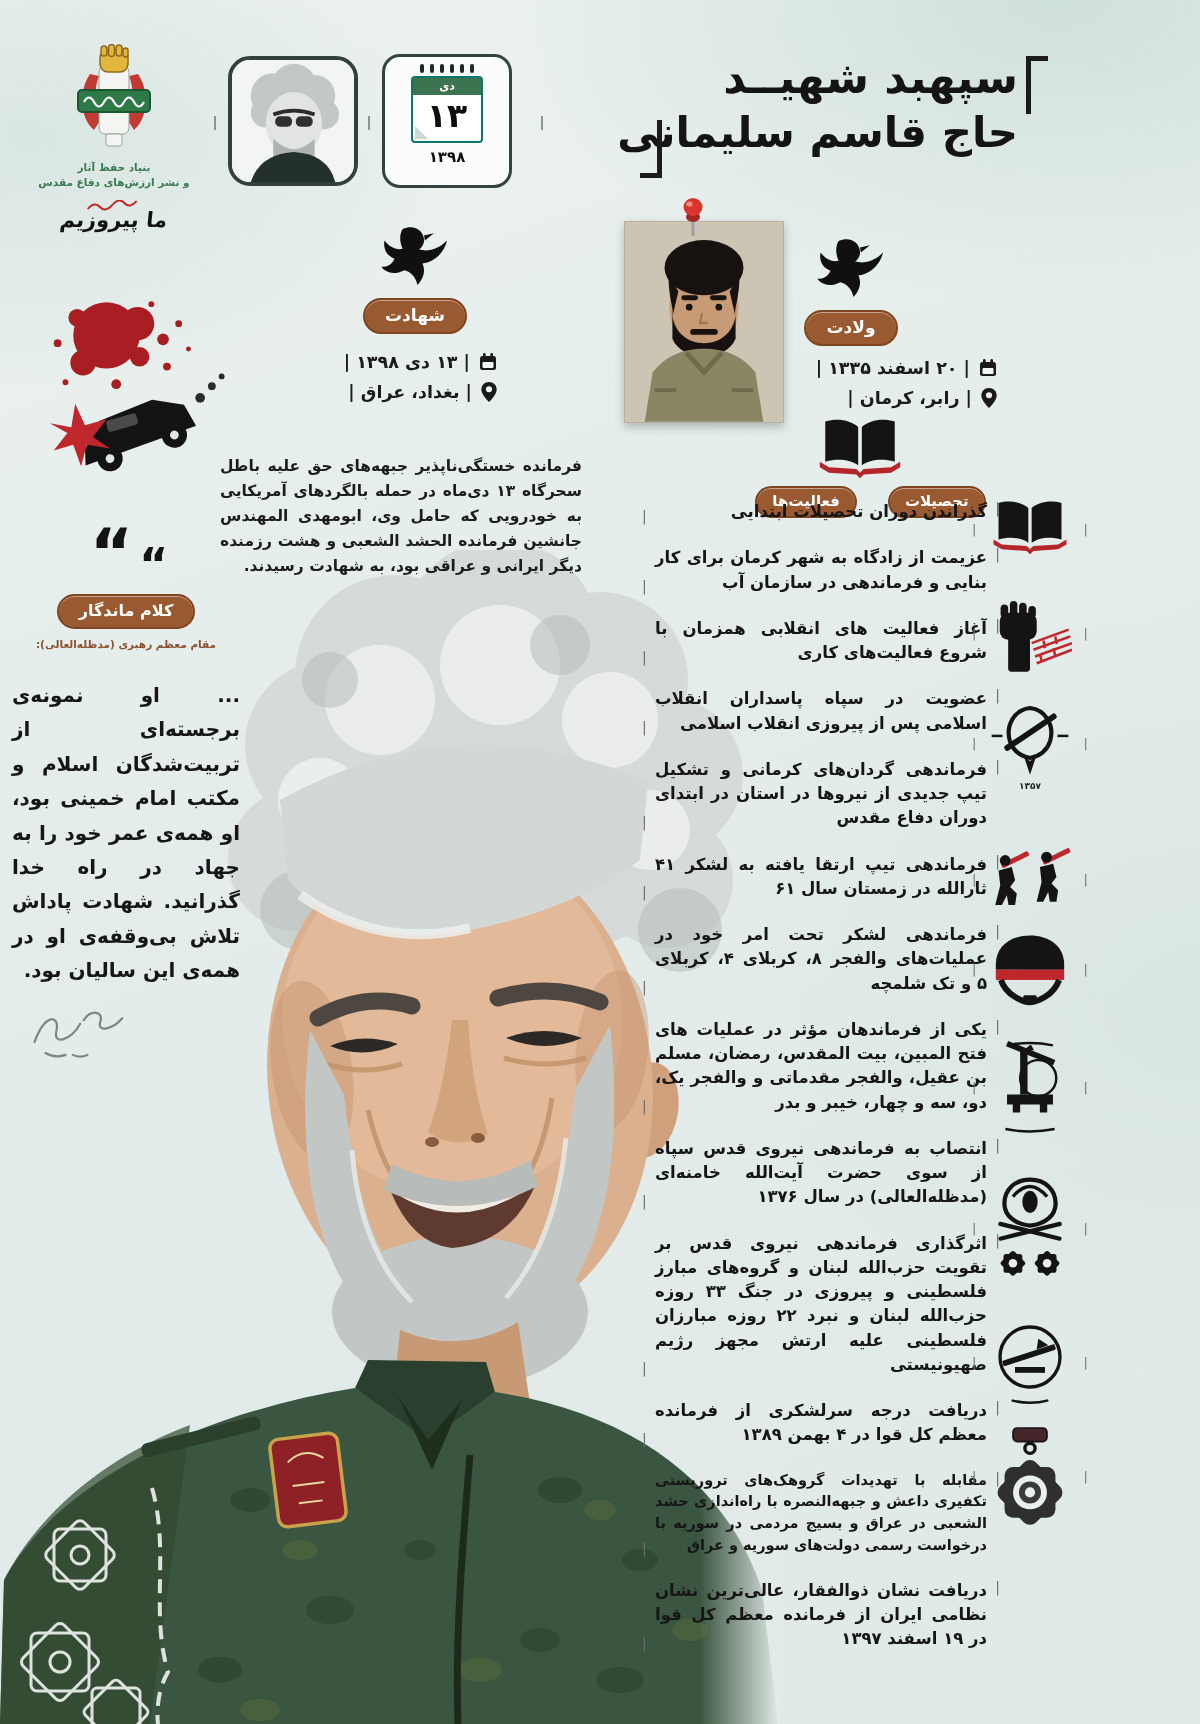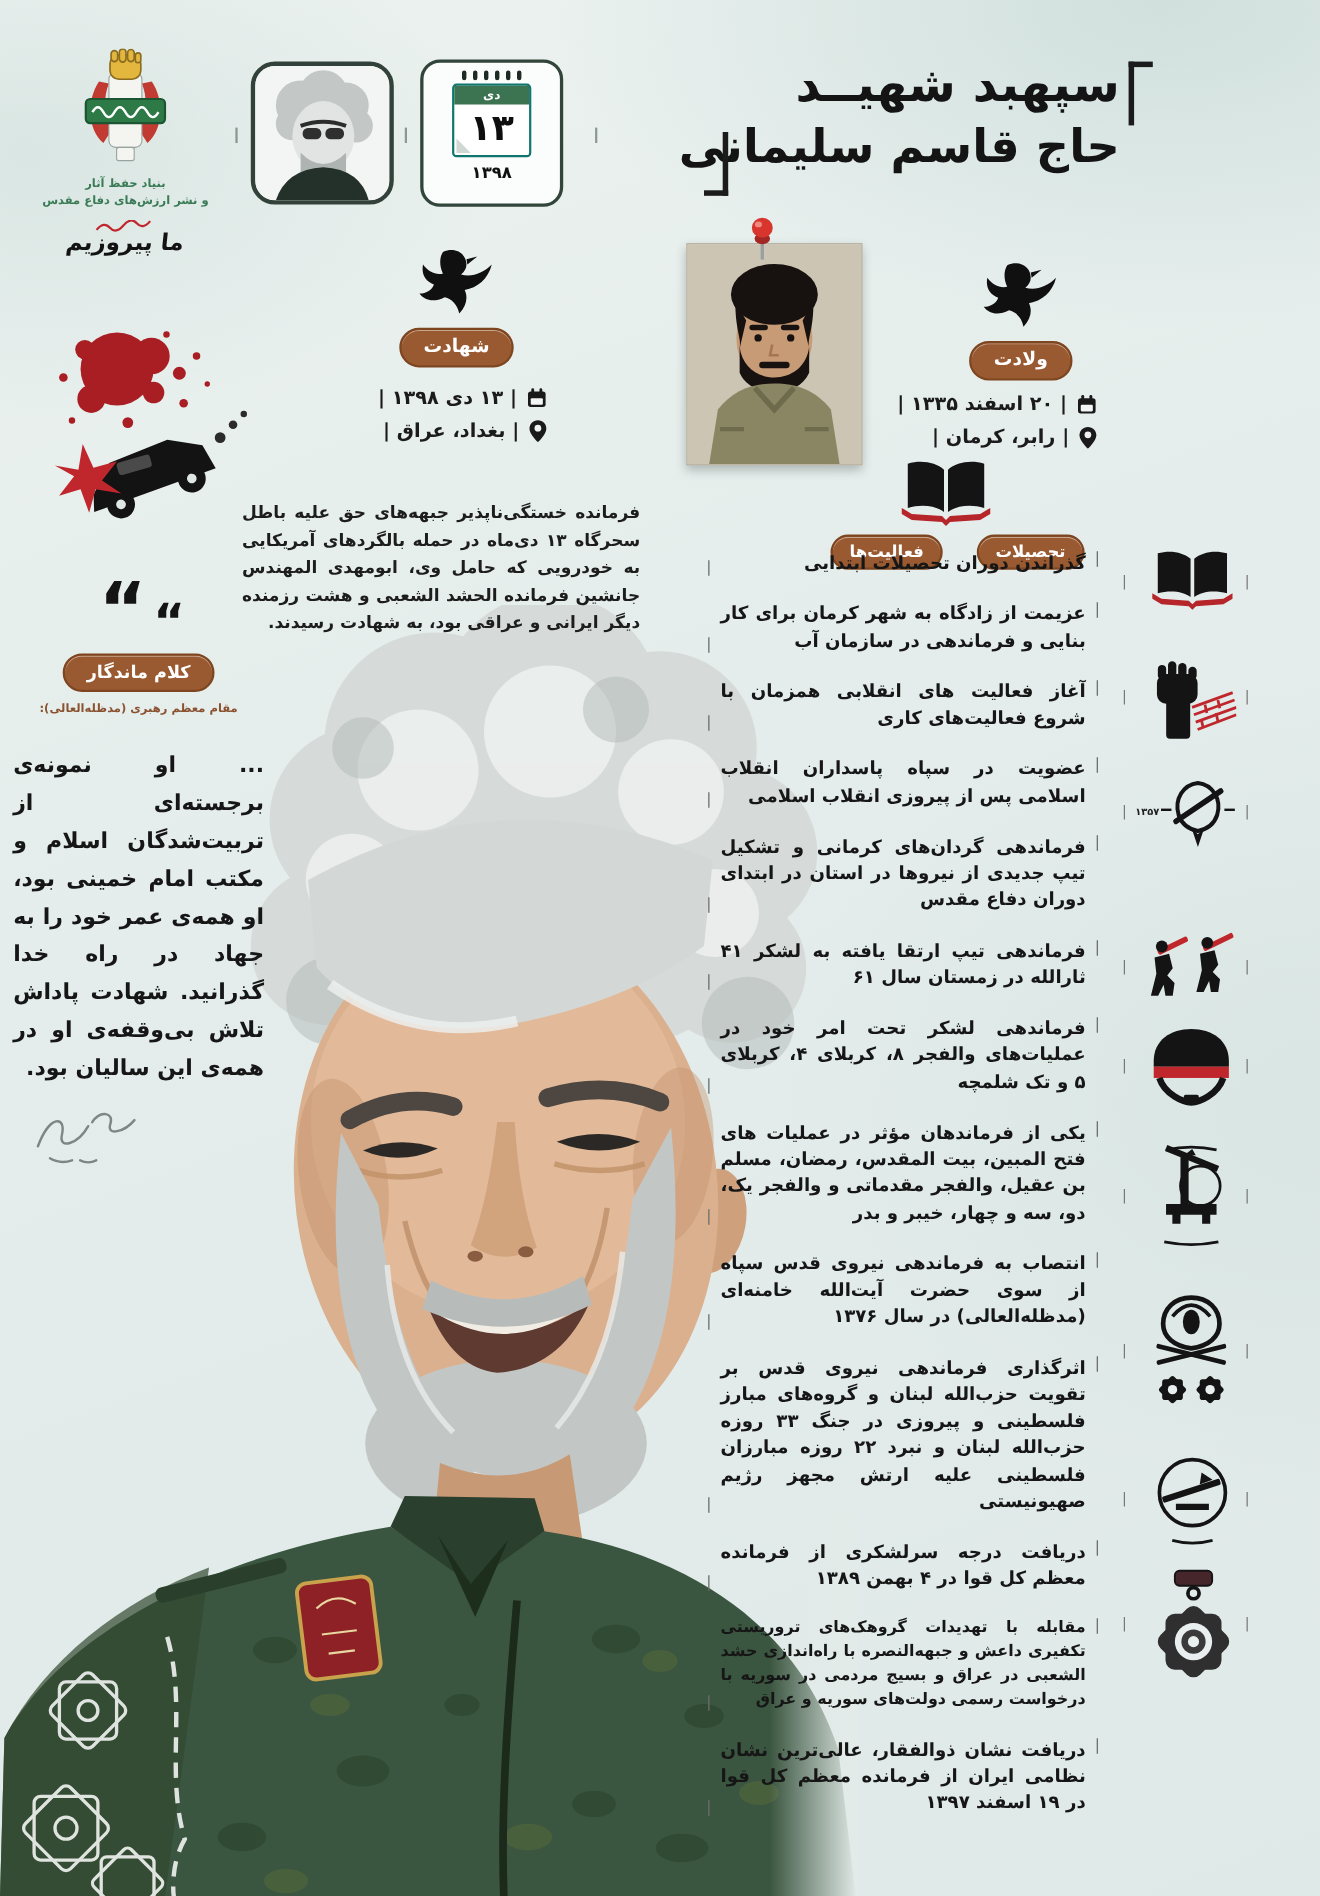--- a/index.html
+++ b/index.html
@@ -40,21 +40,21 @@
   .row svg{flex:0 0 auto;}
   .col-center{display:flex;flex-direction:column;align-items:center;gap:8px;}
 
   .mart-head{left:330px;top:224px;width:170px;}
   .mart-rows{left:268px;top:352px;width:230px;display:flex;flex-direction:column;gap:9px;}
   .mart-para{left:220px;top:438px;width:362px;font-size:15.5px;font-weight:bold;line-height:1.62;text-align:justify;color:#1d1d1d;}
   .blood{left:42px;top:282px;width:205px;height:220px;}
 
   .photo{left:624px;top:221px;width:160px;height:202px;background:#d6d0c2;border:1px solid #b7b0a0;box-shadow:0 4px 9px rgba(40,50,48,.3);}
   .pin{left:676px;top:194px;width:34px;height:44px;z-index:5;}
-  .birth-head{left:853px;top:236px;width:150px;}
+  .birth-head{left:776px;top:236px;width:150px;}
   .birth-rows{left:796px;top:358px;width:202px;display:flex;flex-direction:column;gap:9px;}
 
   .edu-head{left:710px;top:416px;width:300px;display:flex;flex-direction:column;align-items:center;gap:6px;}
   .edu-badges{display:flex;gap:10px;justify-content:center;}
 
   
   .quote-block{left:12px;top:528px;width:228px;text-align:center;}
   .qmarks{color:#141414;line-height:.8;height:66px;}
   .qm1{font-size:44px;font-weight:bold;display:inline-block;transform:translate(6px,4px);}
   .qm2{font-size:66px;font-weight:bold;display:inline-block;}
@@ -63,21 +63,21 @@
   .q-sig{margin-top:12px;text-align:left;padding-left:14px;}
 
   
   .timeline{left:646px;top:500px;width:350px;display:flex;flex-direction:column;gap:22px;}
   .t-item{font-size:16.5px;font-weight:bold;line-height:1.47;color:#161616;text-align:justify;position:relative;padding:0 9px;}
   .t-item.small{font-size:14.5px;line-height:1.5;}
   .t-item::before{content:"|";position:absolute;right:-4px;top:-2px;color:#6d6d6d;font-weight:400;font-size:14px;}
   .t-item::after{content:"|";position:absolute;left:-4px;bottom:-2px;color:#6d6d6d;font-weight:400;font-size:14px;}
 
   
-  .rail-icon{position:absolute;left:1032px;width:92px;display:flex;flex-direction:row;align-items:center;}
+  .rail-icon{position:absolute;left:984px;width:92px;display:flex;flex-direction:column;align-items:center;}
   .rail-icon::before{content:"|";position:absolute;left:-12px;top:42%;color:#777;font-size:13px;}
   .rail-icon::after{content:"|";position:absolute;right:-12px;top:42%;color:#777;font-size:13px;}
   .rail-cap{font-size:9px;font-weight:bold;color:#1e1e1e;margin-top:1px;}
 </style>
 </head>
 <body>
 
 <div class="poster">
 
   <svg class="abs" style="left:0;top:550px" width="780" height="1174" viewBox="0 0 780 1174">

